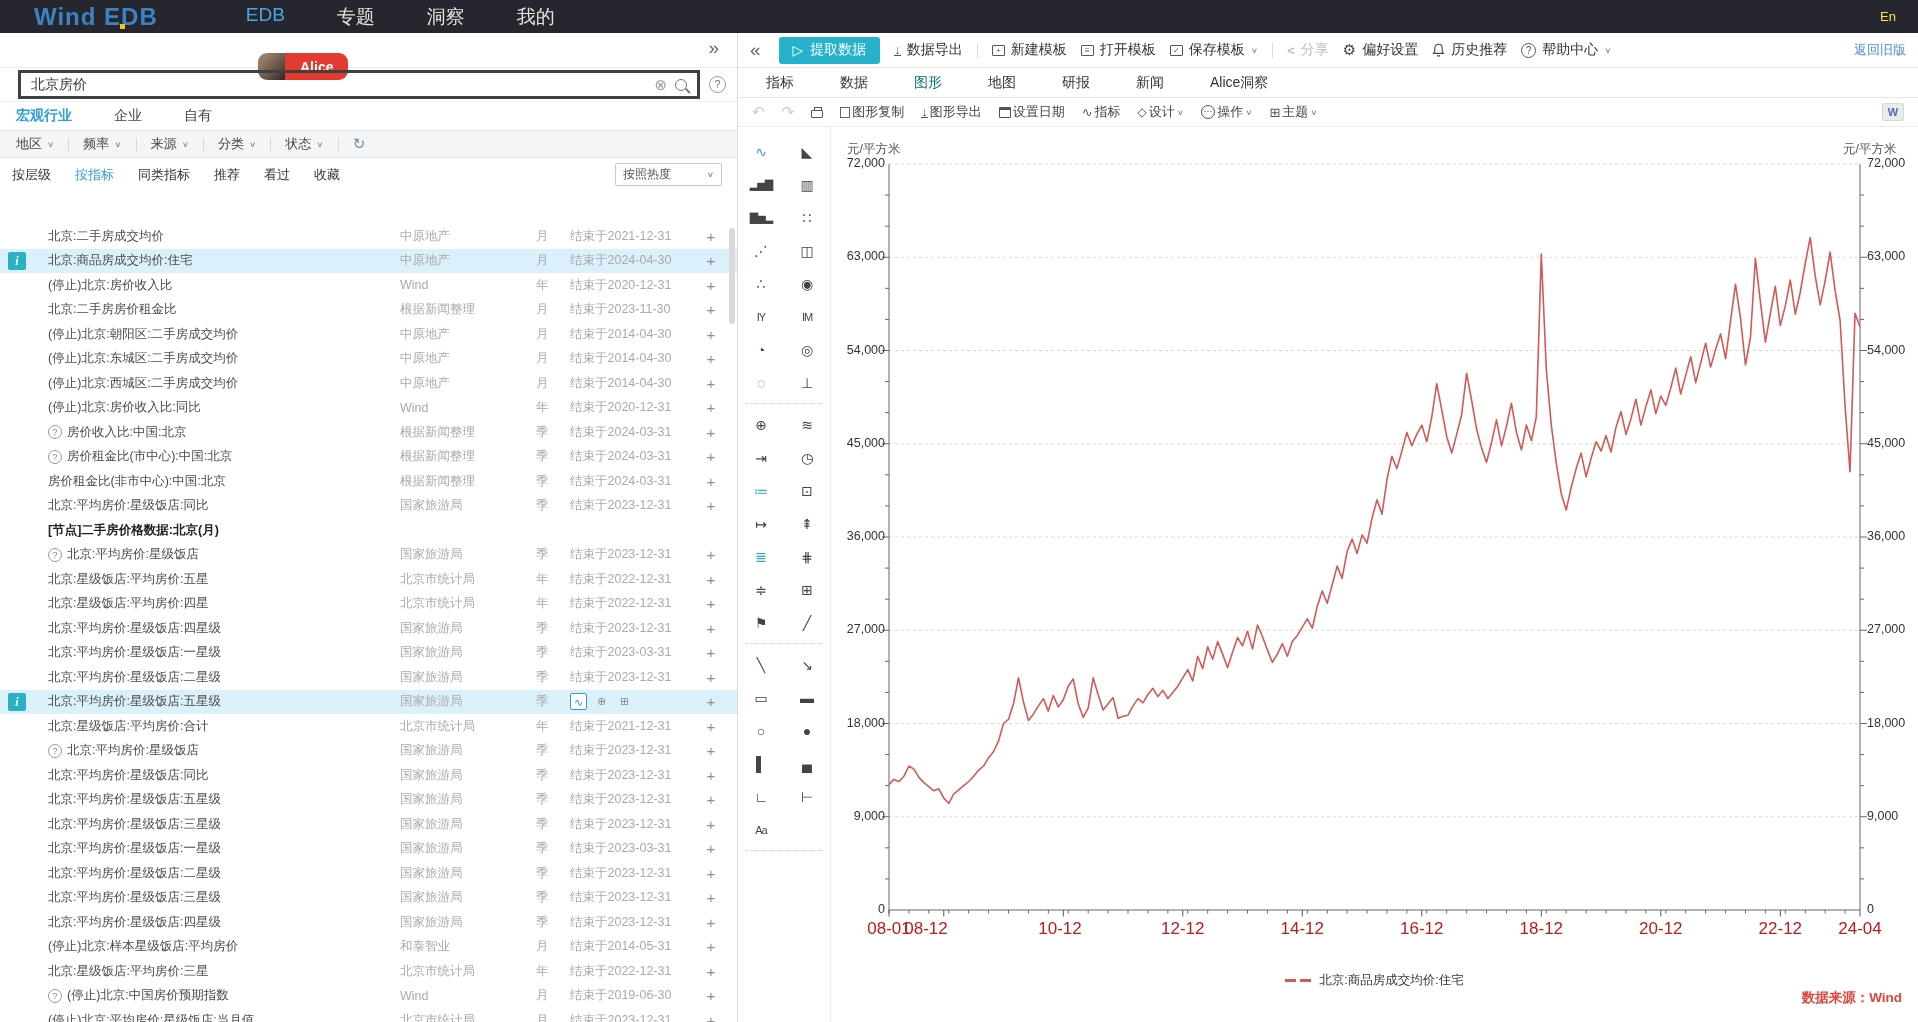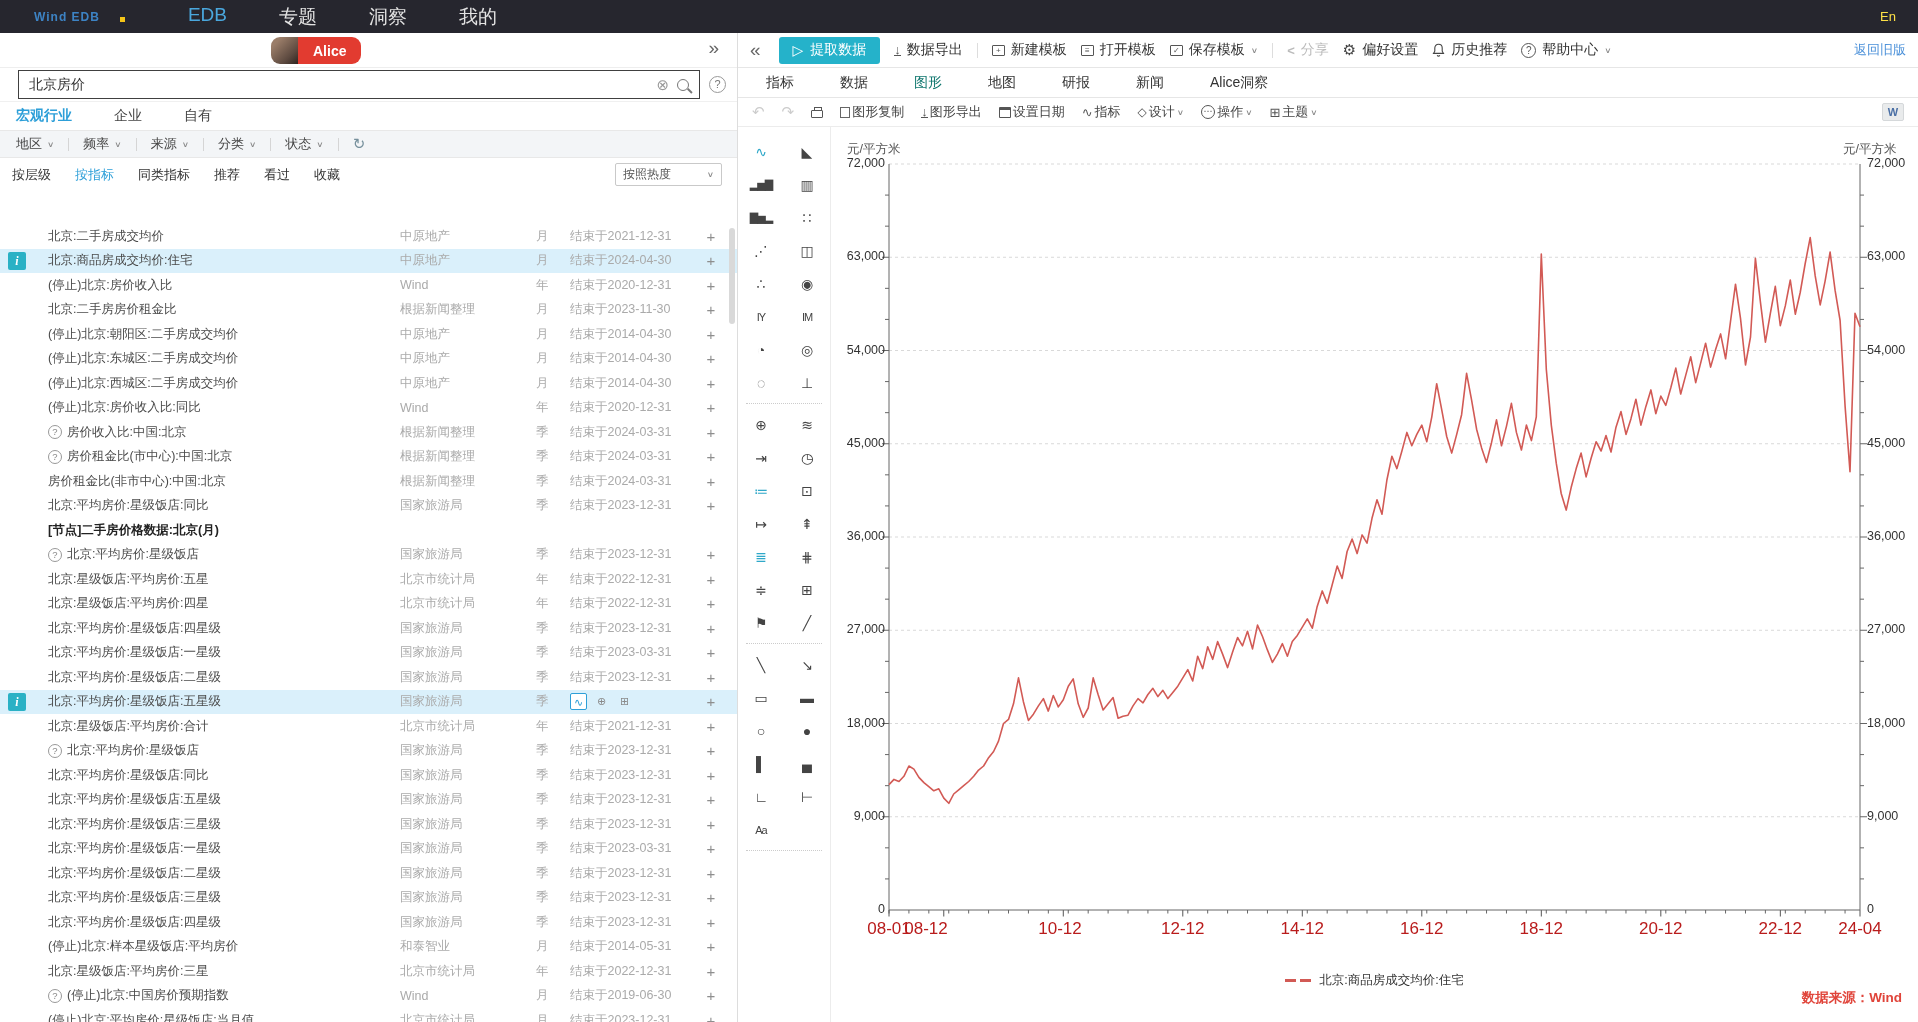--- a/index.html
+++ b/index.html
@@ -2,39 +2,39 @@
 <html><head>
 <meta charset="utf-8">
 <style>
   * { margin:0; padding:0; box-sizing:border-box; }
   html,body { width:1918px; height:1022px; overflow:hidden; background:#fff;
     font-family:"Liberation Sans","DejaVu Sans",sans-serif; }
   body { position:relative; font-size:13px; color:#333; }
 
   
   .topbar { height:33px; background:#26262e; display:flex; align-items:center; position:relative; }
-  .logo { font-size:12px; font-weight:bold; color:#3d83c4; margin-left:34px; letter-spacing:1px; position:relative; }
+  .logo { font-size:24px; font-weight:bold; color:#3d83c4; margin-left:34px; letter-spacing:1px; position:relative; }
   .logo .ydot { position:absolute; left:86px; bottom:2px; width:5px; height:5px; background:#f5c518; }
   .topnav { display:flex; gap:52px; margin-left:88px; font-size:19px; color:#e3e3e3; }
   .topnav span { cursor:pointer; }
   .topnav .act { color:#4aa7dd; }
   .lang { position:absolute; right:22px; color:#fde047; font-size:13px; }
 
   .app { display:flex; height:989px; }
 
   
   .left { width:738px; border-right:1px solid #ddd; position:relative; overflow:hidden; }
   .alice-row { height:35px; border-bottom:1px solid #eee; position:relative; }
-  .alice { position:absolute; left:258px; top:4px; height:27px; display:flex; border-radius:9px; overflow:hidden;margin-left:13px; }
+  .alice { position:absolute; left:258px; top:20px; height:27px; display:flex; border-radius:9px; overflow:hidden; }
   .avatar { width:27px; height:27px; background:linear-gradient(135deg,#9a7d69 20%,#5d4a40 70%,#2e2520); }
   .alice-label { background:#e23b30; color:#fff; font-weight:bold; font-size:14px; padding:0 15px; display:flex; align-items:center; }
   .expand { position:absolute; right:18px; top:4px; font-size:19px; color:#666; cursor:pointer; }
 
   .search-row { height:34px; position:relative; border-bottom:1px solid #f0f0f0; }
-  .search-box { position:absolute; left:18px; top:2px; width:682px; height:29px; border:1px solid #404040; display:flex; align-items:center; }
+  .search-box { position:absolute; left:18px; top:2px; width:682px; height:29px; border:3px solid #404040; display:flex; align-items:center; }
   .search-box input { flex:1; border:0; outline:none; font-size:14px; color:#333; padding:0 10px; font-family:inherit; background:transparent; }
   .sclear { font-size:15px; color:#999; margin-right:8px; cursor:pointer; }
   .mag { width:12px; height:12px; border:1.5px solid #777; border-radius:50%; position:relative; margin-right:10px; cursor:pointer; }
   .mag::after { content:""; position:absolute; width:6px; height:1.5px; background:#777; transform:rotate(45deg); right:-5px; bottom:-2px; }
   .qcirc { width:17px; height:17px; border:1px solid #999; border-radius:50%; color:#777; font-size:11px; line-height:15px; text-align:center; position:absolute; right:11px; top:8px; cursor:pointer; }
 
   .cat-tabs { height:28px; display:flex; align-items:center; gap:42px; padding-left:16px; font-size:14px; color:#444; }
   .cat-tabs .act { color:#2d9fd8; font-weight:bold; }
   .filter-bar { height:28px; background:#f3f5f7; border-top:1px solid #e8e8e8; border-bottom:1px solid #e8e8e8; display:flex; align-items:center; padding-left:16px; font-size:13px; color:#444; }
   .filter-bar .fitem { display:flex; align-items:center; gap:5px; cursor:pointer; }

